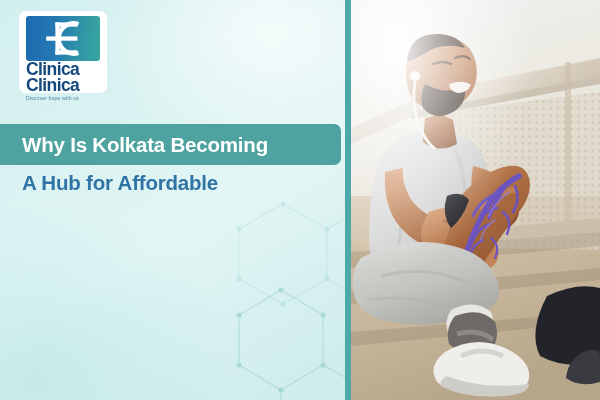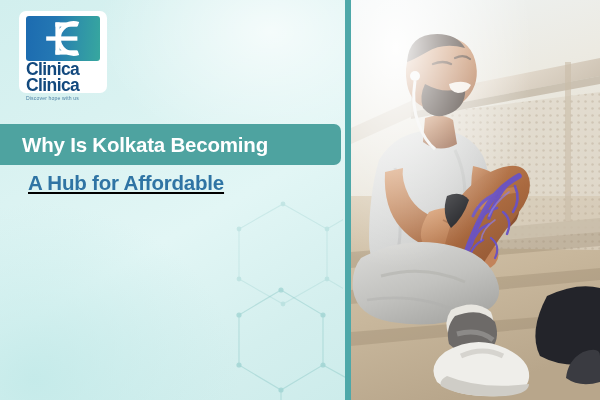--- a/index.html
+++ b/index.html
@@ -124,24 +124,23 @@
     font-family: "Liberation Sans", sans-serif;
     font-weight: bold;
     font-size: 20.5px;
     letter-spacing: -0.2px;
     color: #ffffff;
     white-space: nowrap;
   }
 
   .headline-rest {
     position: absolute;
-    left: 28px;
+    left: 22px;
     top: 168px;
     width: 320px;
-    text-decoration: underline;
   }
   .headline-line {
     display: block;
     font-family: "Liberation Sans", sans-serif;
     font-weight: bold;
     font-size: 20.5px;
     line-height: 29px;
     letter-spacing: -0.2px;
     color: #2f74a4;
     white-space: nowrap;

